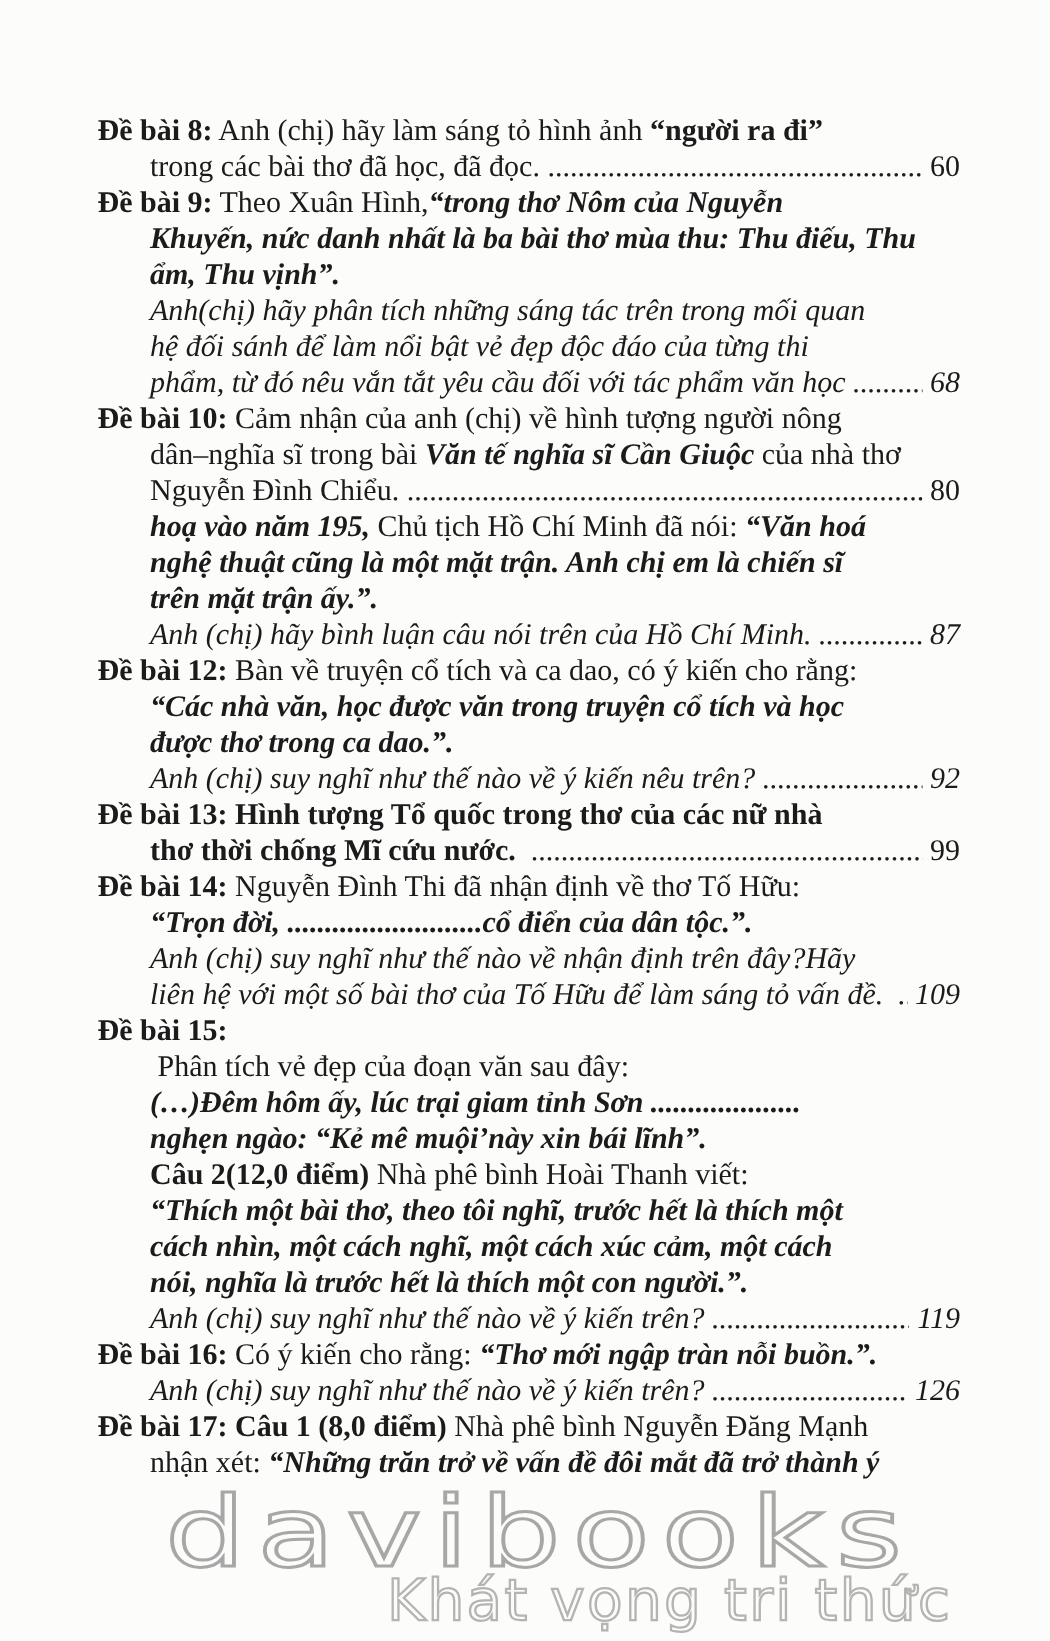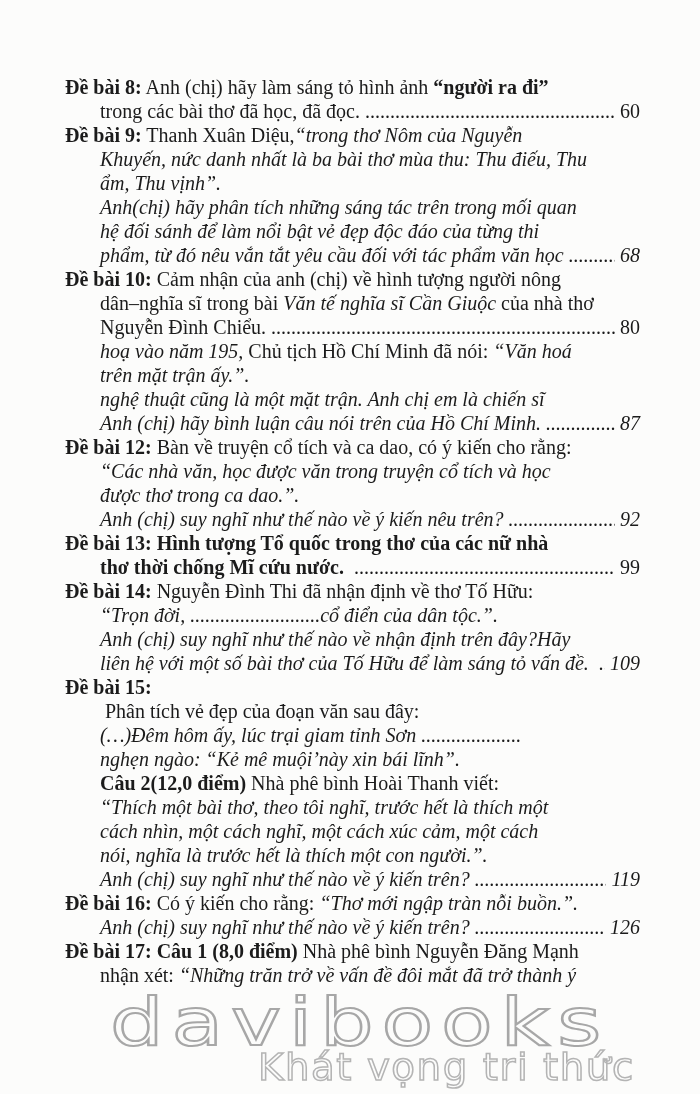--- a/index.html
+++ b/index.html
@@ -19,21 +19,21 @@
     width: 575px;
     font-size: 20px;
     line-height: 24px;
     z-index: 1;
   }
   .line { display: flex; align-items: flex-end; }
   .line.indent { padding-left: 35px; }
   .seg { white-space: pre; flex: none; }
   .s-b  { font-weight: bold; }
   .s-i  { font-style: italic; }
-  .s-bi { font-weight: normal; font-style: italic; }
+  .s-bi { font-weight: bold; font-style: italic; }
   .fill {
     flex: 1 1 0;
     min-width: 0;
     overflow: hidden;
     white-space: pre;
   }
   .page {
     flex: none;
     padding-left: 5px;
     text-align: right;
@@ -81,21 +81,21 @@
         </div>
         <div class="line indent">
           <span class="seg s-n">trong các bài thơ đã học, đã đọc.</span>
           <span class="fill"> ..........................................................................................................................................................................</span>
           <span class="page">60</span>
         </div>
       </div>
       <div class="entry">
         <div class="line">
           <span class="seg s-b">Đề bài 9:</span>
-          <span class="seg s-n"> Thanh Xuân Diệu,</span>
+          <span class="seg s-n"> Theo Xuân Hình,</span>
           <span class="seg s-bi">“trong thơ Nôm của Nguyễn</span>
         </div>
         <div class="line indent">
           <span class="seg s-bi">Khuyến, nức danh nhất là ba bài thơ mùa thu: Thu điếu, Thu</span>
         </div>
         <div class="line indent">
           <span class="seg s-bi">ẩm, Thu vịnh”.</span>
         </div>
         <div class="line indent">
           <span class="seg s-i">Anh(chị) hãy phân tích những sáng tác trên trong mối quan</span>
@@ -125,24 +125,24 @@
           <span class="page">80</span>
         </div>
       </div>
       <div class="entry">
         <div class="line indent">
           <span class="seg s-bi">hoạ vào năm 195,</span>
           <span class="seg s-n"> Chủ tịch Hồ Chí Minh đã nói: </span>
           <span class="seg s-bi">“Văn hoá</span>
         </div>
         <div class="line indent">
+          <span class="seg s-bi">nghệ thuật cũng là một mặt trận. Anh chị em là chiến sĩ</span>
+        </div>
+        <div class="line indent">
           <span class="seg s-bi">trên mặt trận ấy.”.</span>
-        </div>
-        <div class="line indent">
-          <span class="seg s-bi">nghệ thuật cũng là một mặt trận. Anh chị em là chiến sĩ</span>
         </div>
         <div class="line indent">
           <span class="seg s-i">Anh (chị) hãy bình luận câu nói trên của Hồ Chí Minh.</span>
           <span class="fill s-i"> ..........................................................................................................................................................................</span>
           <span class="page s-i">87</span>
         </div>
       </div>
       <div class="entry">
         <div class="line">
           <span class="seg s-b">Đề bài 12:</span>

